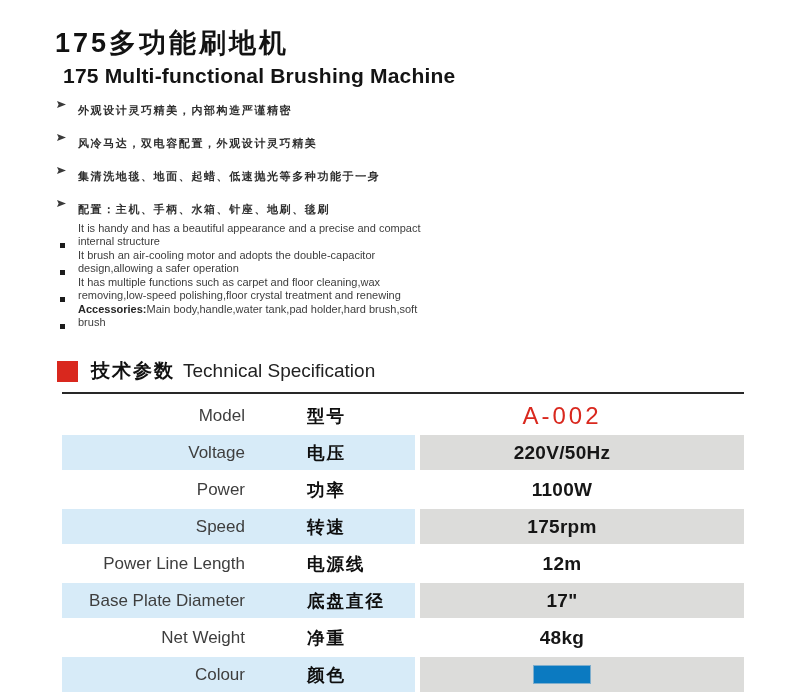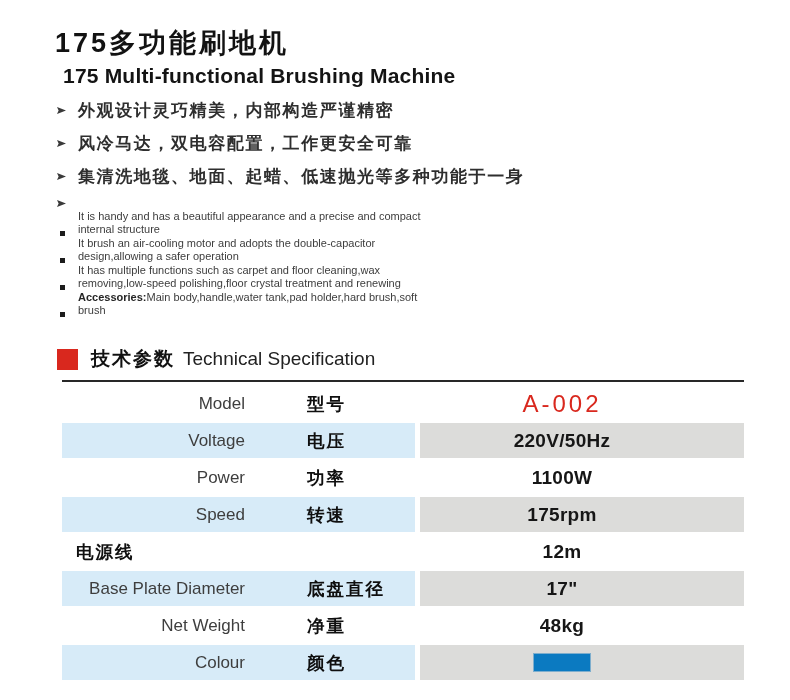--- a/index.html
+++ b/index.html
@@ -25,22 +25,22 @@
     margin:0;font-size:27px;line-height:32px;font-weight:700;
     letter-spacing:3px;color:#121212;
   }
   .title-en{
     margin:4px 0 0 8px;font-size:21px;line-height:25px;font-weight:700;
     color:#141414;letter-spacing:0.2px;
   }
   
   .cn-list{list-style:none;margin:6px 0 0 0;padding:0 0 0 2px;}
   .cn-item{
-    display:flex;align-items:center;line-height:21px;
-    font-size:17px;font-weight:700;color:#2e2e2e;letter-spacing:1.6px;margin-top:12px;
+    display:flex;align-items:flex-start;line-height:21px;
+    font-size:11px;font-weight:700;color:#2e2e2e;letter-spacing:1.6px;margin-top:12px;
   }
   .arrow-bullet{
     width:9px;height:9px;flex:0 0 9px;margin-right:12px;
     background:#3a3a3a;
     clip-path:polygon(0% 12%, 100% 50%, 0% 88%, 18% 50%);
   }
   .cn-prefix{font-weight:900;}
   
   .en-list{list-style:none;margin:2px 0 0 0;padding:0 0 0 5px;}
   .en-item{
@@ -104,30 +104,31 @@
   <h2 class="title-en">175 Multi-functional Brushing Machine</h2>
 
   <ul class="cn-list" id="cn-list">
   <li class="cn-item">
     <span class="arrow-bullet"></span>
     <span class="cn-text"><b class="cn-prefix"></b><span class="cn-body">外观设计灵巧精美，内部构造严谨精密</span></span>
   </li>
 
   <li class="cn-item">
     <span class="arrow-bullet"></span>
-    <span class="cn-text"><b class="cn-prefix"></b><span class="cn-body">风冷马达，双电容配置，工作更安全可靠</span></span>
+    <span class="cn-text"><b class="cn-prefix"></b><span class="cn-body">风冷马达，双电容配置，外观设计灵巧精美</span></span>
   </li>
 
   <li class="cn-item">
     <span class="arrow-bullet"></span>
     <span class="cn-text"><b class="cn-prefix"></b><span class="cn-body">集清洗地毯、地面、起蜡、低速抛光等多种功能于一身</span></span>
   </li>
 
   <li class="cn-item">
     <span class="arrow-bullet"></span>
+    <span class="cn-text"><b class="cn-prefix">配置：</b><span class="cn-body">主机、手柄、水箱、针座、地刷、毯刷</span></span>
   </li>
 </ul>
 
   <ul class="en-list" id="en-list">
   <li class="en-item">
     <span class="square-bullet"></span>
     <span class="en-text"><b class="en-prefix"></b><span class="en-body">It is handy and has a beautiful appearance and a precise and compact internal structure</span></span>
   </li>
 
   <li class="en-item">
@@ -194,20 +195,21 @@
       <span class="label-cn">转速</span>
     </div>
     <div class="cell-right">
       <span class="spec-value">175rpm</span>
 
     </div>
   </div>
 
   <div class="spec-row">
     <div class="cell-left">
+      <span class="label-en">Power Line Length</span>
       <span class="label-cn">电源线</span>
     </div>
     <div class="cell-right">
       <span class="spec-value">12m</span>
 
     </div>
   </div>
 
   <div class="spec-row shaded">
     <div class="cell-left">

